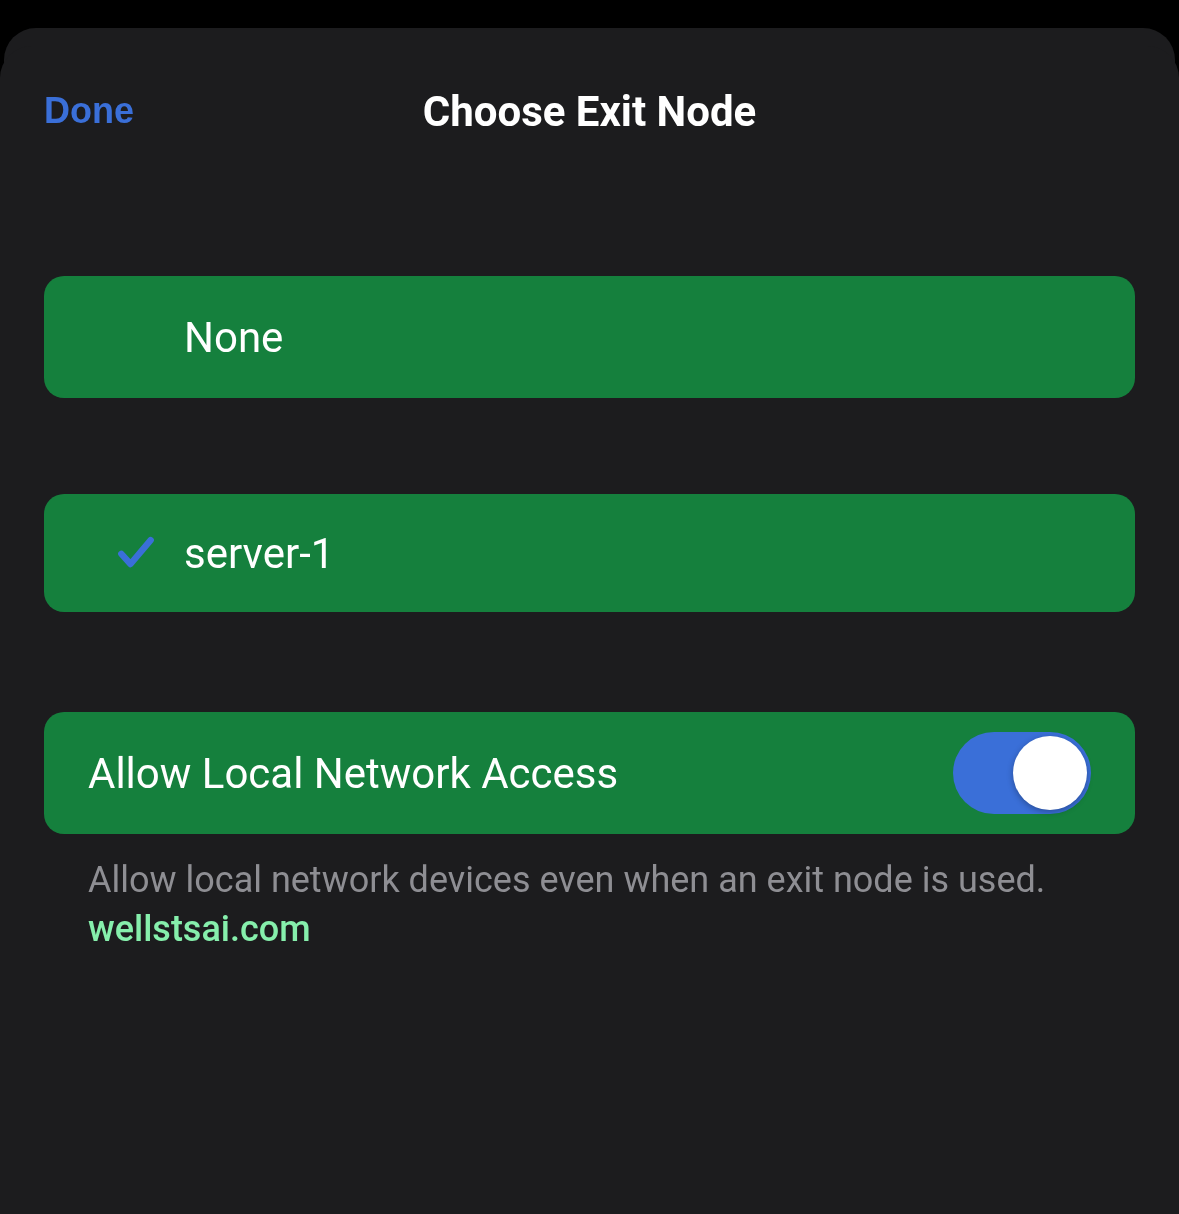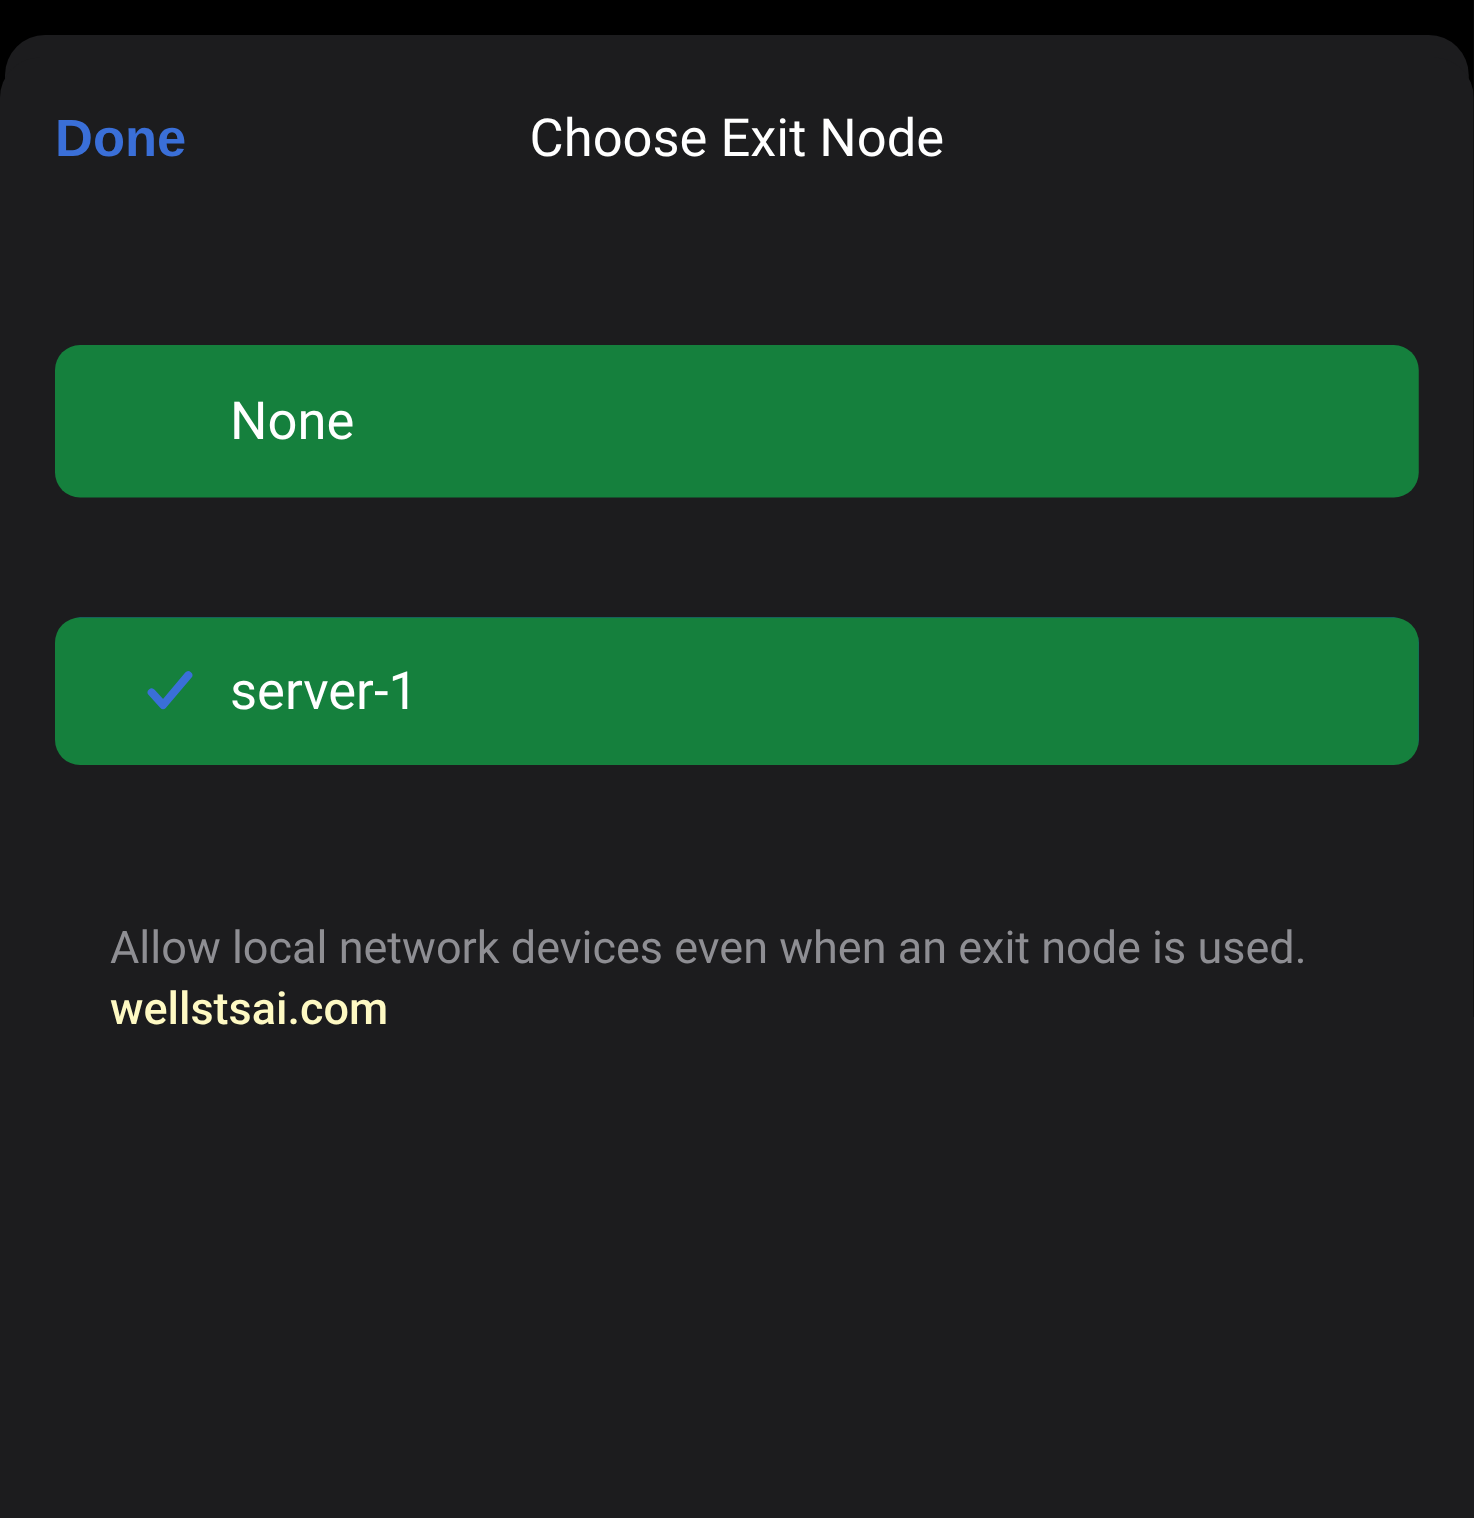--- a/index.html
+++ b/index.html
@@ -35,30 +35,30 @@
       display: flex;
       align-items: center;
       justify-content: center;
     }
     .done-button {
       position: absolute;
       left: 44px;
       top: 50%;
       transform: translateY(-50%);
       color: #3a6fd8;
-      font-size: 42px;
+      font-size: 36px;
       font-weight: 600;
       background: none;
       border: none;
       cursor: pointer;
     }
     .title {
       color: #fff;
       font-size: 42px;
-      font-weight: 400;
+      font-weight: 700;
       text-align: center;
     }
     .content {
       padding: 0 44px;
     }
     .section {
       margin-top: 100px;
     }
     .section.servers {
       margin-top: 96px;
@@ -137,21 +137,21 @@
       border-radius: 50%;
       box-shadow: 0 2px 6px rgba(0,0,0,0.3);
     }
     .footer-text {
       color: #8e8e93;
       font-size: 36px;
       line-height: 1.35;
       padding: 22px 44px 0 44px;
     }
     .footer-watermark {
-      color: #fef9c3;
+      color: #86efac;
       font-weight: 500;
     }
   </style>
 </head>
 <body>
 
 <div class="sheet">
   <div class="sheet-inner">
     <div class="header">
       <button class="done-button">Done</button>
@@ -177,20 +177,29 @@
                   <path d="M4 12.5 L9 18 L20 5" stroke="#3a6fd8" stroke-width="3.5" fill="none" stroke-linecap="round" stroke-linejoin="round"></path>
                 </svg>
               </div>
               <span class="item-label">server-1</span>
             </div>
           </div>
         </div>
       </div>
 
       <div class="section toggle-section">
+        <div class="list-group">
+          <div class="toggle-row">
+            <span class="toggle-label">Allow Local Network Access</span>
+            <div class="toggle">
+              <div class="toggle-track"></div>
+              <div class="toggle-thumb"></div>
+            </div>
+          </div>
+        </div>
         <div class="footer-text">
           <span>Allow local network devices even when an exit node is used.</span>
           <span class="footer-watermark">wellstsai.com</span>
         </div>
       </div>
     </div>
   </div>
 </div>
 
 </body></html>

